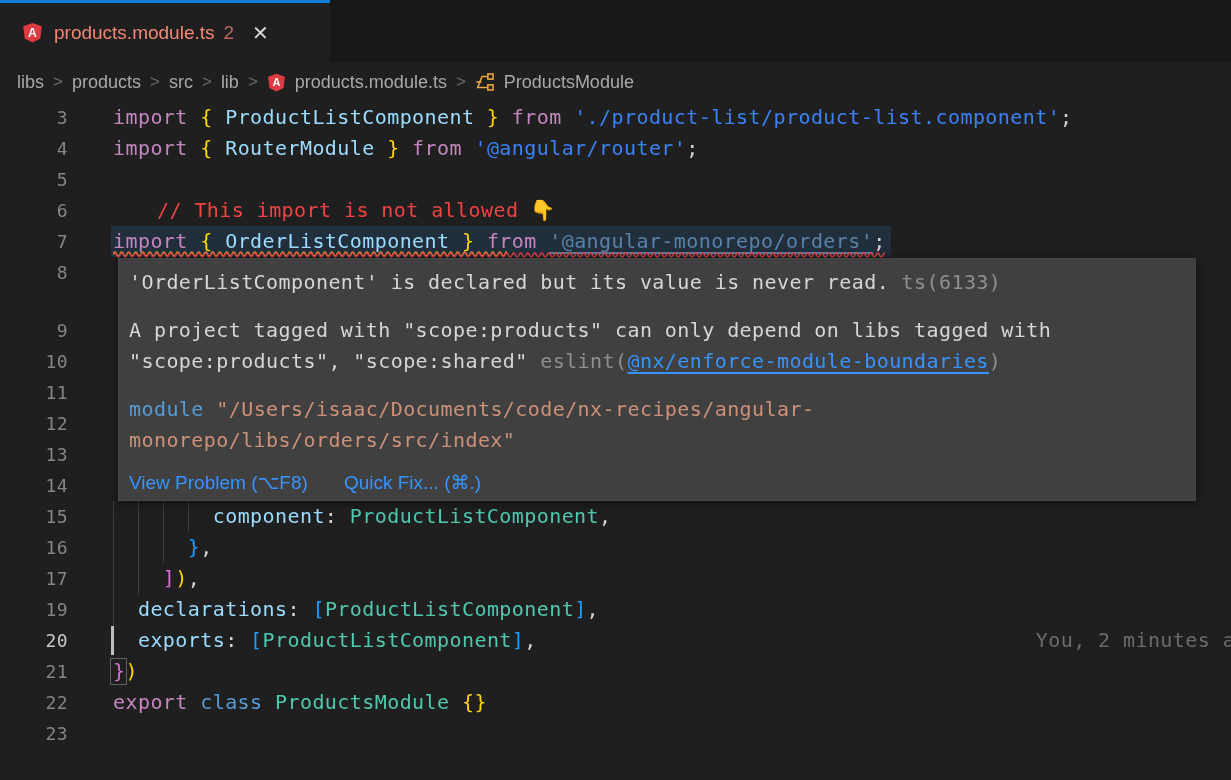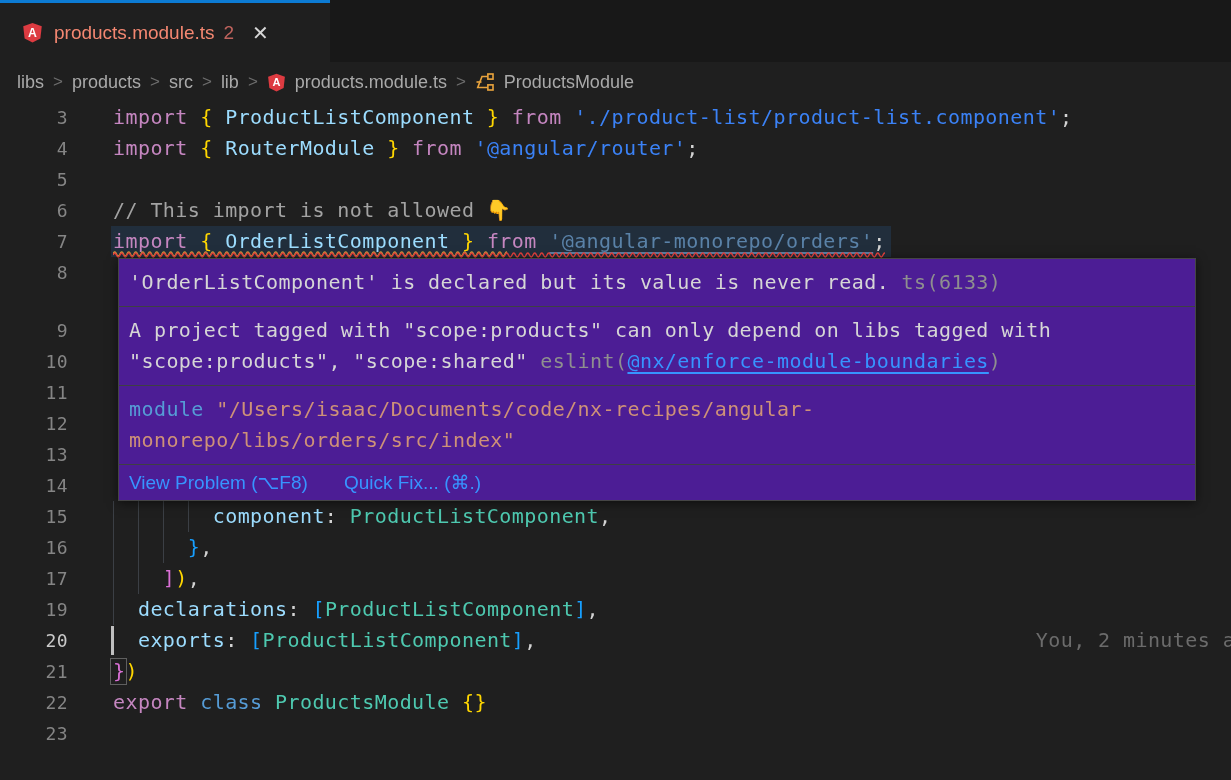--- a/index.html
+++ b/index.html
@@ -35,35 +35,35 @@
   .tk-kw  { color:#C586C0; }
   .tk-tkw { color:#569CD6; }
   .tk-id  { color:#9CDCFE; }
   .tk-cls { color:#4EC9B0; }
   .tk-str { color:#3b82f6; }
   .tk-slink { color:#5A82A8; text-decoration:underline; text-underline-offset:4px; }
   .tk-b1  { color:#FFD700; }
   .tk-b2  { color:#DA70D6; }
   .tk-b3  { color:#179FFF; }
   .tk-p   { color:#D4D4D4; }
-  .tk-cmt { color:#a3a3a3; }
+  .tk-cmt { color:#ef4444;margin-left:44px; }
   .tk-em  { color:#E8B339; }
 
   .hl { position:absolute; left:-2px; top:0; width:780px; height:31px;
         background:#212e3c; z-index:0; }
   .guide { position:absolute; top:0; height:31px; width:1px; background:#3b3f45; z-index:1; }
   .cursor { position:absolute; left:-2px; top:1px; width:3px; height:29px;
             background:#bfbfbf; z-index:4; }
   .bracket-box { position:absolute; left:-3px; top:2px; width:17px; height:27px;
                  border:1px solid #5f5f5f; z-index:1; }
   .squig { position:absolute; left:0; height:7px; z-index:3; pointer-events:none; }
   .blame { position:absolute; left:499px; top:0; color:#6b6b6b; z-index:2; }
 
   
-  .hover { position:absolute; left:118px; top:258px; width:1078px; background:#4c1d95;
+  .hover { position:absolute; left:118px; top:258px; width:1078px; background:#404040;
            border:1px solid #454545; z-index:10; box-shadow:0 2px 10px rgba(0,0,0,.55);
            font-family:"DejaVu Sans Mono", monospace; font-size:20px; line-height:31px;
            letter-spacing:0.42px; color:#d6d6d6; }
   .hv-sec { padding:8px 10px; }
   .hv-sec + .hv-sec { border-top:1px solid #3f4043; }
   .hv-dim { color:#8f8f8f; }
   .hv-link { color:#3794FF; text-decoration:underline; text-underline-offset:4px; cursor:pointer; }
   .hv-kw { color:#569CD6; }
   .hv-str { color:#CE9178; }
   .hv-actions { border-top:1px solid #3f4043; height:36px; display:flex; align-items:center;

